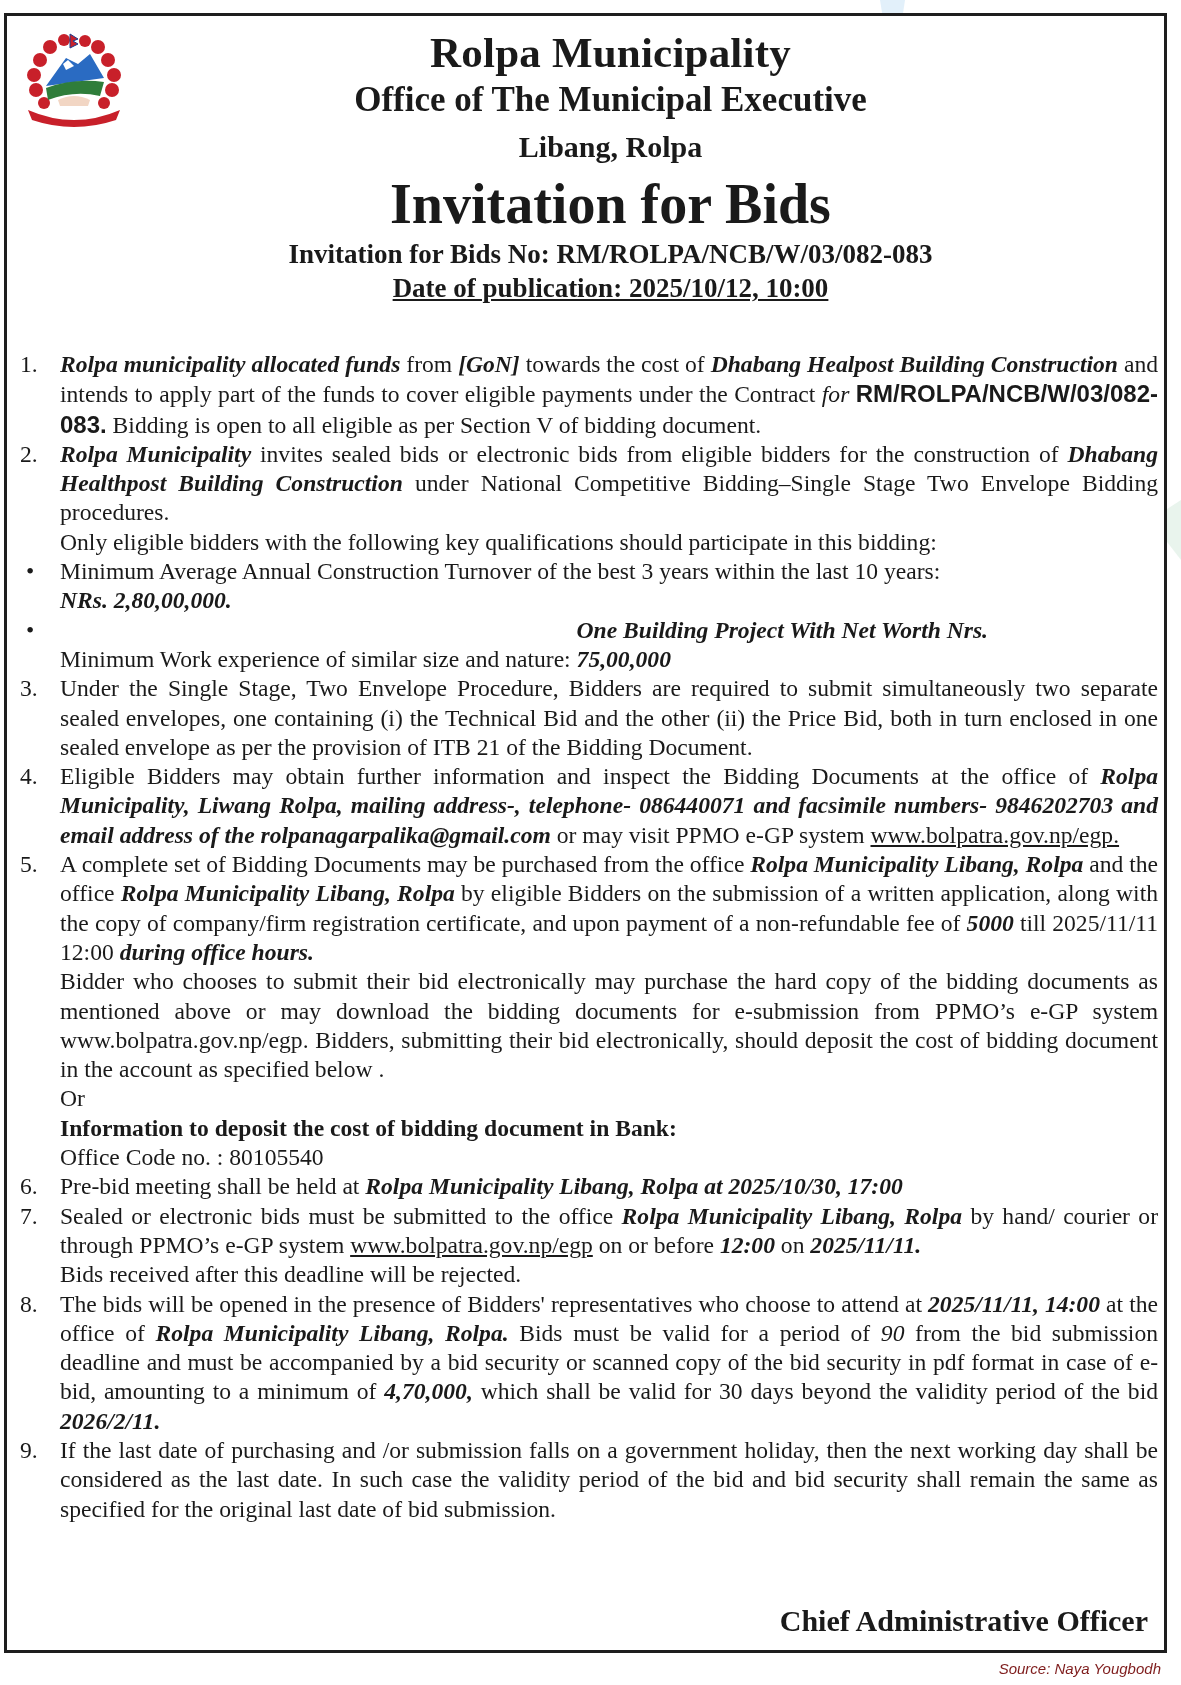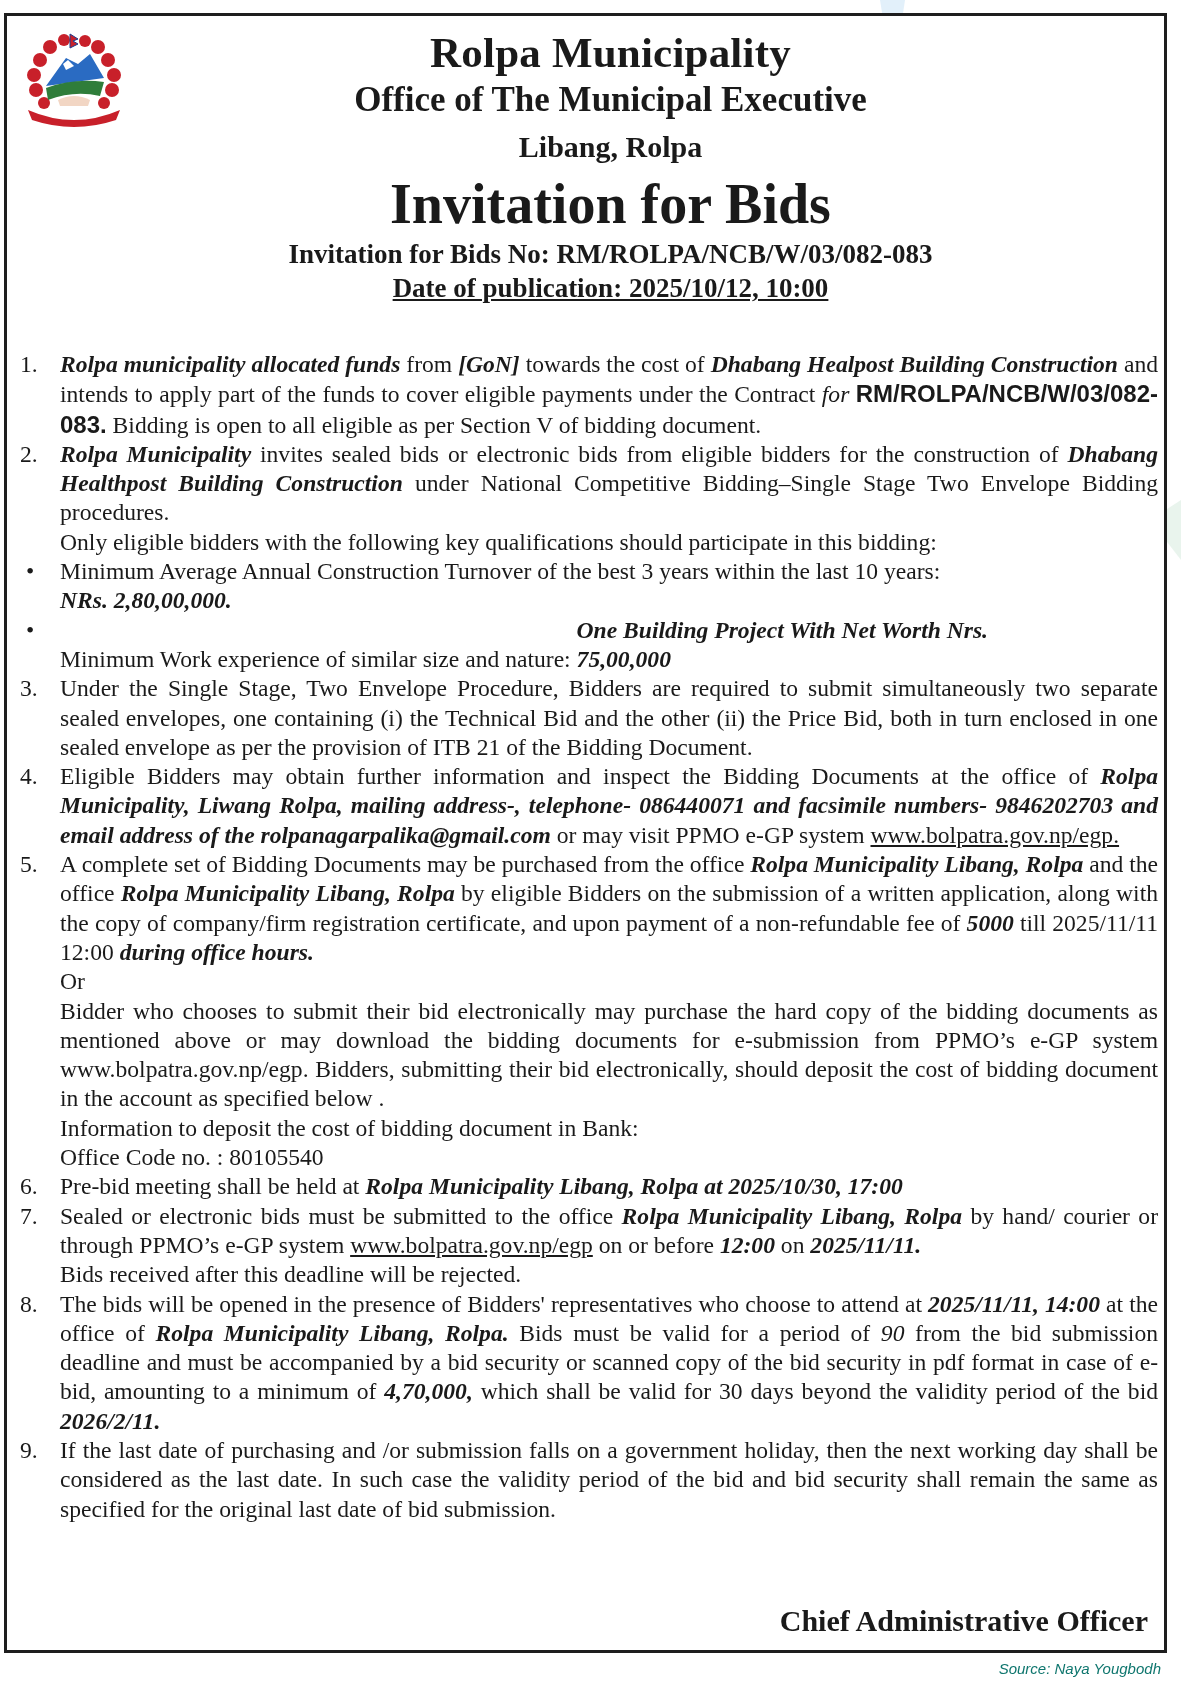--- a/index.html
+++ b/index.html
@@ -16,26 +16,26 @@
   .h5 { font-size: 27px; font-weight: bold; line-height: 36px; margin-left: 40px; }
   .h6 { font-size: 27px; font-weight: bold; line-height: 32px; text-decoration: underline; margin-left: 40px; }
   .body { position: absolute; left: 18px; top: 350px; width: 1140px; font-size: 23.6px; line-height: 29.3px; }
   .item { position: relative; padding-left: 42px; text-align: justify; }
   .num { position: absolute; left: 2px; top: 0; }
   .bullet { position: absolute; left: 8px; top: 0; }
   .bi { font-weight: bold; font-style: italic; }
   .it { font-style: italic; }
   .sans-b { font-family: "Liberation Sans", "DejaVu Sans", sans-serif; font-weight: bold; font-size: 24px; }
   .ul { text-decoration: underline; }
-  .b { font-weight: normal; }
+  .b { font-weight: bold; }
   .bank-row { display: flex; }
   .bank-row .c1 { width: 456px; }
   .signature { position: absolute; right: 33px; top: 1604px; font-size: 30px; font-weight: bold; }
   .source { position: absolute; right: 20px; top: 1660px; font-family: "Liberation Sans", "DejaVu Sans", sans-serif;
-            font-style: italic; font-size: 15px; color: #0f766e; }
+            font-style: italic; font-size: 15px; color: #7f1d1d; }
   .wm { position: absolute; pointer-events: none; }
 </style>
 </head>
 <body>
 
 <svg class="wm" style="left:0;top:0" width="1181" height="1685">
   <polygon points="880,0 905,0 893,80" fill="#cfe6f7" opacity="0.6"></polygon>
   <polygon points="1150,520 1181,500 1181,560" fill="#dff0e6" opacity="0.7"></polygon>
   <line x1="140" y1="120" x2="1100" y2="1560" stroke="#eeeeee" stroke-width="1"></line>
 </svg>
@@ -106,22 +106,22 @@
   </div>
 
   <div class="item">
     <span class="num">4.</span>
     <span>Eligible Bidders may obtain further information and inspect the Bidding Documents at the office of </span><span class="bi">Rolpa Municipality, Liwang Rolpa, mailing address-, telephone- 086440071 and facsimile numbers- 9846202703 and email address of the rolpanagarpalika@gmail.com</span><span> or may visit PPMO e-GP system </span><span class="ul">www.bolpatra.gov.np/egp.</span>
   </div>
 
   <div class="item">
     <span class="num">5.</span>
     <span>A complete set of Bidding Documents may be purchased from the office </span><span class="bi">Rolpa Municipality Libang, Rolpa</span><span> and the office </span><span class="bi">Rolpa Municipality Libang, Rolpa</span><span> by eligible Bidders on the submission of a written application, along with the copy of company/firm registration certificate, and upon payment of a non-refundable fee of </span><span class="bi">5000</span><span> till 2025/11/11 12:00 </span><span class="bi">during office hours.</span>
+    <div>Bidder who chooses to submit their bid electronically may purchase the hard copy of the bidding documents as mentioned above or may download the bidding documents for e-submission from PPMO’s e-GP system www.bolpatra.gov.np/egp. Bidders, submitting their bid electronically, should deposit the cost of bidding document in the account as specified below .</div>
     <div>Or</div>
-    <div>Bidder who chooses to submit their bid electronically may purchase the hard copy of the bidding documents as mentioned above or may download the bidding documents for e-submission from PPMO’s e-GP system www.bolpatra.gov.np/egp. Bidders, submitting their bid electronically, should deposit the cost of bidding document in the account as specified below .</div>
     <div class="b">Information to deposit the cost of bidding document in Bank:</div>
     <div class="bank-row">
       <span class="c1" style="width:440px">Office Code no. : 80105540</span>
     </div>
   </div>
 
   <div class="item">
     <span class="num">6.</span>
     <span>Pre-bid meeting shall be held at </span><span class="bi">Rolpa Municipality Libang, Rolpa at 2025/10/30, 17:00</span>
   </div>

